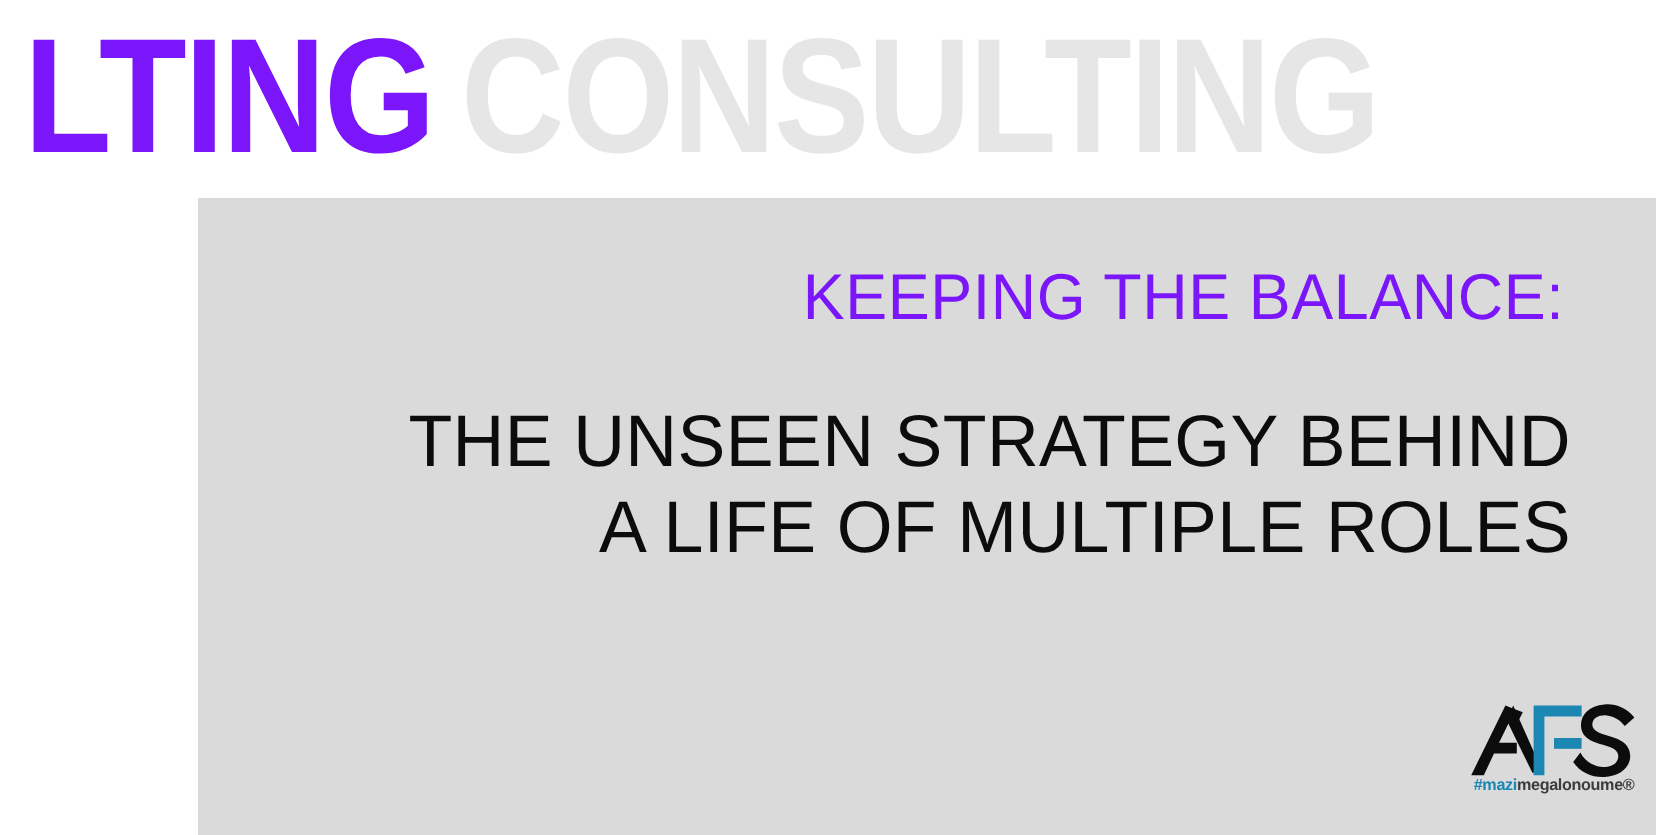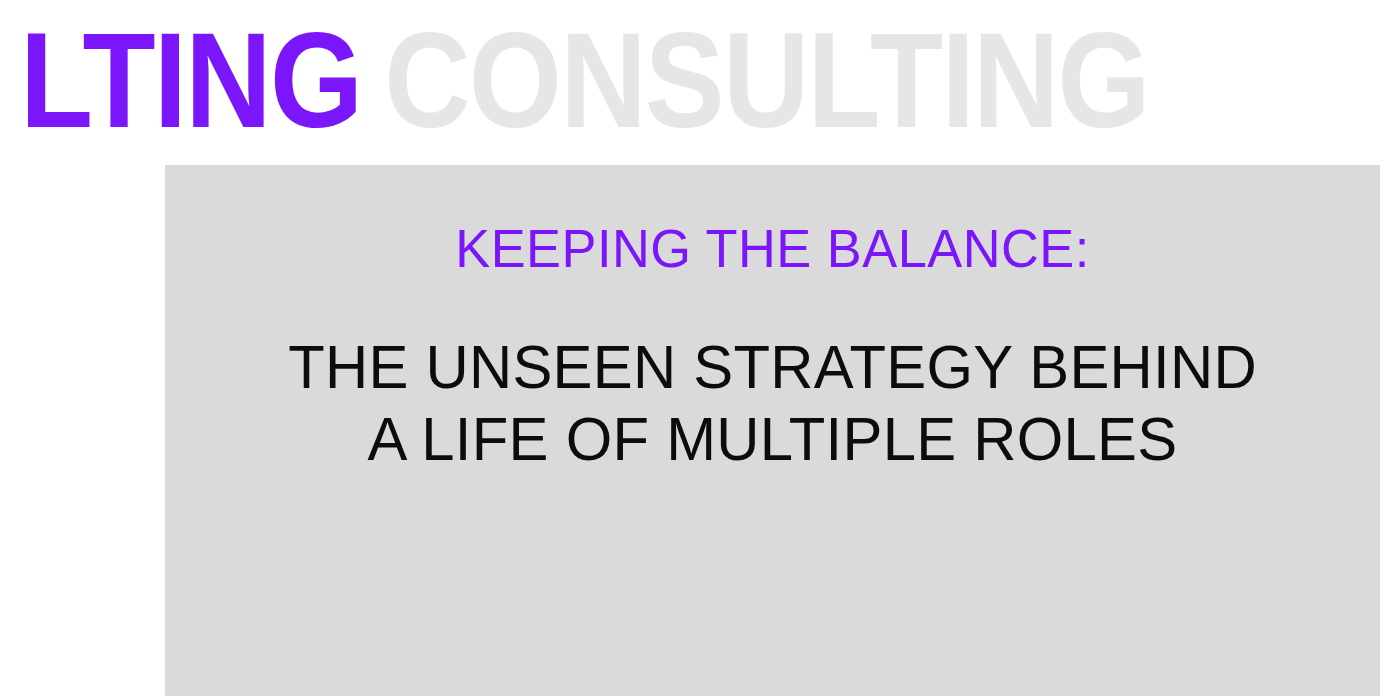--- a/index.html
+++ b/index.html
@@ -69,21 +69,21 @@
   }
 
   .panel-inner {
     position: absolute;
     left: 0;
     top: 0;
     width: 1215px;
     height: 531px;
     box-sizing: border-box;
     padding: 52px 60px 16px 60px;
-    text-align: center;
+    text-align: right;
   }
 
   .eyebrow {
     color: #7B15FA;
     font-family: "Liberation Sans Narrow", "Liberation Sans", sans-serif;
     font-weight: 400;
     font-size: 54px;
     line-height: 62px;
     letter-spacing: 0.5px;
     transform: scaleX(0.97);
@@ -149,15 +149,33 @@
 
       <p class="eyebrow">KEEPING THE BALANCE:</p>
 
       <h1 class="headline">
         <span class="hl-line">THE UNSEEN STRATEGY BEHIND</span>
         <span class="hl-line">A LIFE OF MULTIPLE ROLES</span>
       </h1>
 
     </div>
 
+    <div class="logo">
+      <svg class="logo-mark" viewBox="0 0 152 62">
+
+        <path d="M40.5 2 L12 60 L22.5 60 L31 42 L50 42 L50 33 L35.2 33 L45.5 12 L49 19.5 L55 7.5 Z" fill="#0C0C0C"></path>
+
+        <path d="M47 2 L41.5 14 L63 58 L72 58 Z" fill="#0C0C0C"></path>
+
+        <path d="M64 2 L64 60 L73 60 L73 11 L104 11 L104 2 Z" fill="#1B87B2"></path>
+        <rect x="81" y="29" width="23" height="9" fill="#1B87B2"></rect>
+
+        <path d="M148 12 C141 3 131 0 123 1 C110 2 103 10 103.5 19 C104 29 113 32.5 123 35
+                 C131 37 135 40 134.5 45 C134 51 127 54 120 53 C112 52 106 47 103 41
+                 L97 49 C103 58 113 62 123 61.5 C136 61 145 53 144.5 43.5
+                 C144 33 135 29.5 124 26.5 C116 24.3 112.5 21.5 113 17
+                 C113.5 12 119 9.5 125 10.2 C131.5 11 136 14 140 19 Z" fill="#0C0C0C"></path>
+      </svg>
+      <div class="logo-tag"><span class="tag-a">#mazi</span><span class="tag-b">megalonoume®</span></div>
+    </div>
 
   </div>
 </div>
 
 </body></html>

